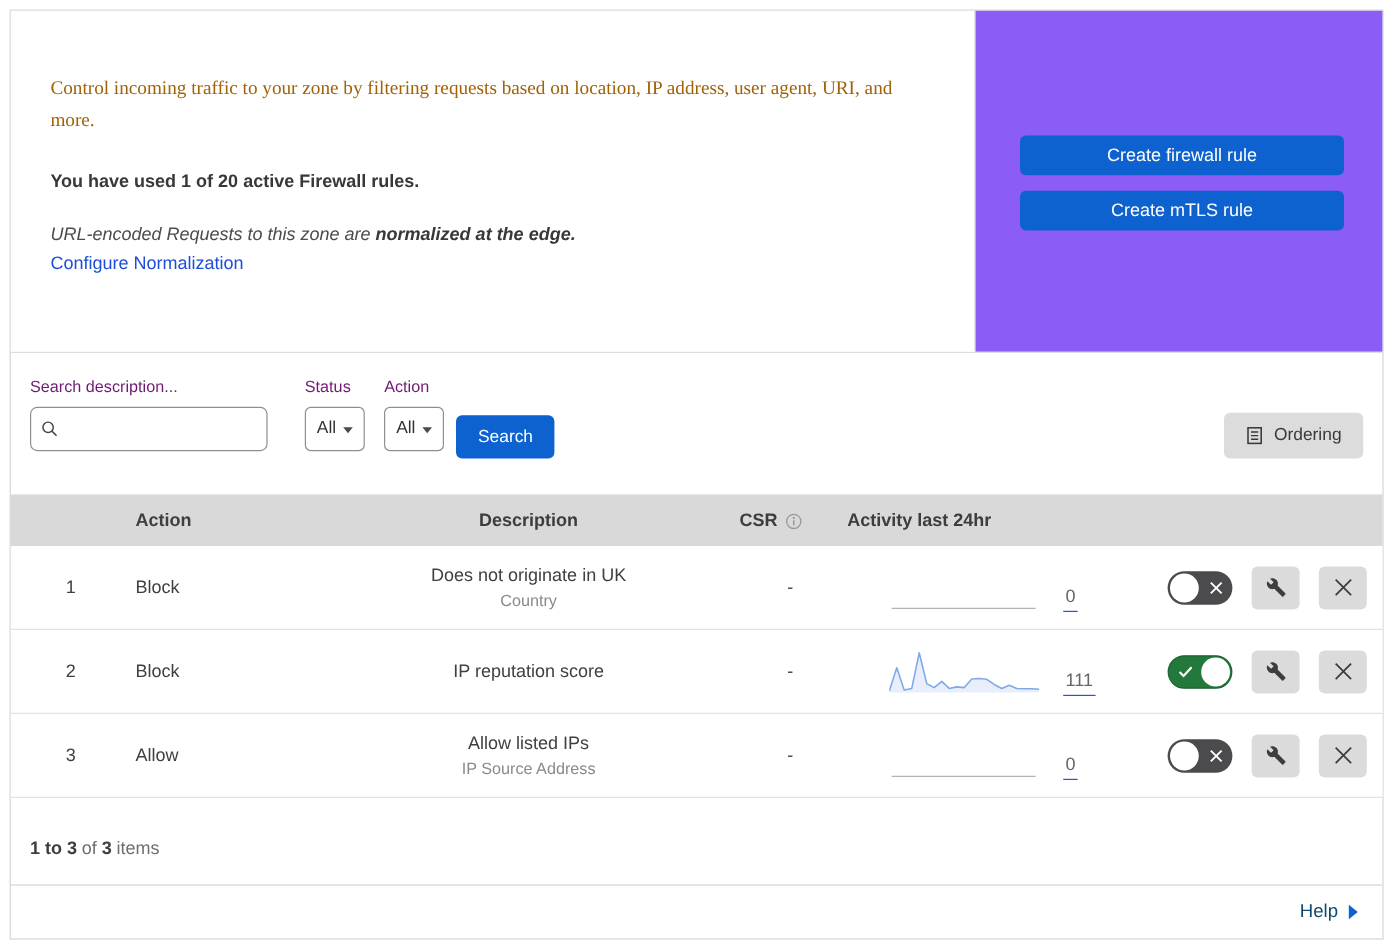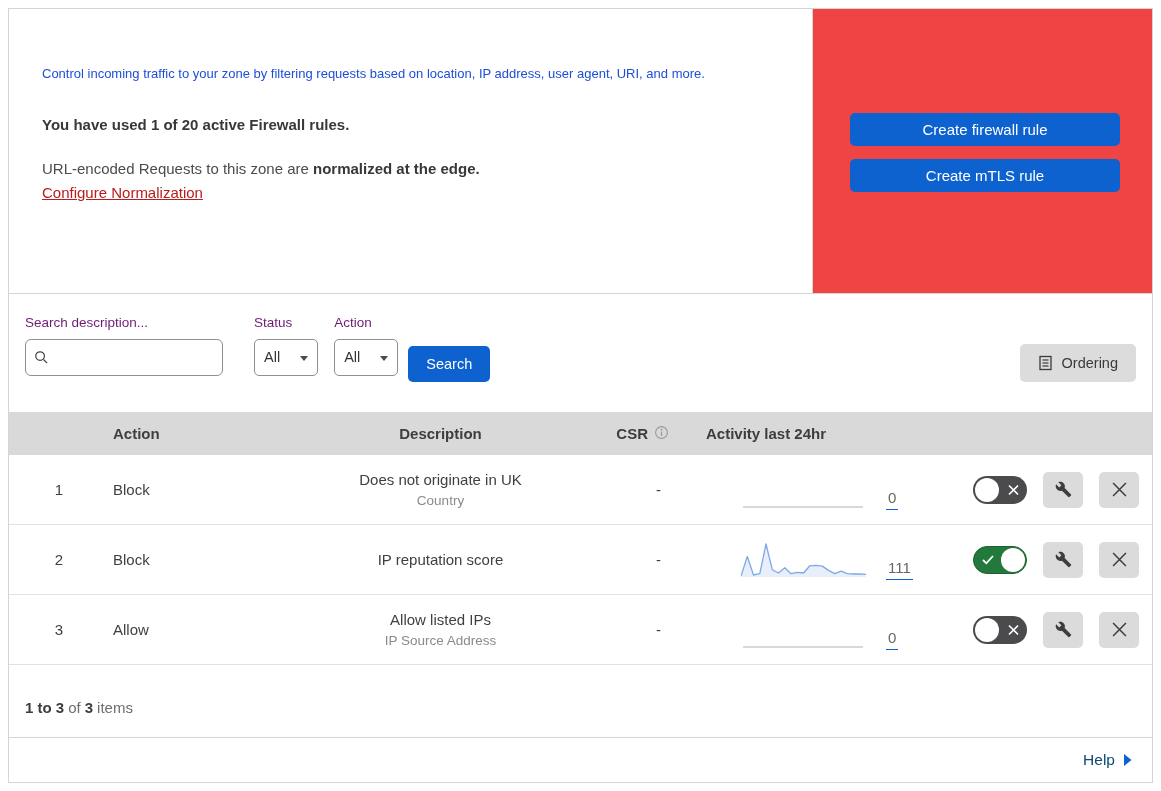--- a/index.html
+++ b/index.html
@@ -5,56 +5,56 @@
   * { box-sizing: border-box; margin: 0; padding: 0; }
   html,body { background:#fff; font-family:"Liberation Sans","DejaVu Sans",sans-serif; }
   .page { width:1161px; height:791px; position:relative; background:#fff; }
   .card { position:absolute; left:8px; top:8px; width:1145px; height:775px;
           border:1px solid #d5d5d5; background:#fff; display:flex; flex-direction:column; }
 
   
   .top-region { height:286px; display:flex; border-bottom:1px solid #d5d5d5; }
   .intro { width:804px; border-right:1px solid #d5d5d5; background:#fff; padding:36px 60px 0 33px; }
   .intro h1 { font-size:20px; font-weight:600; color:#2f2f2f; letter-spacing:.2px; }
-  .intro .desc { margin-top:15px; font-size:13px; line-height:27px; color:#1d4ed8; width:710px; }
+  .intro .desc { margin-top:15px; font-size:16px; line-height:27px; color:#a16207; width:710px;font-family:Liberation Serif, serif; }
   .intro .usage { margin-top:29px; font-size:15px; font-weight:bold; color:#383838; }
-  .intro .norm { margin-top:27px; font-size:15px; color:#4c4c4c; }
+  .intro .norm { margin-top:27px; font-size:15px; color:#4c4c4c;font-style:italic; }
   .intro .norm b { color:#383838; }
-  .intro .norm-link { display:inline-block; margin-top:7px; font-size:15px; color:#b91c1c;
-                      text-decoration:underline; cursor:pointer; }
-  .actions-panel { flex:1; background:#ef4444; padding:104px 0 0 37px; }
+  .intro .norm-link { display:inline-block; margin-top:7px; font-size:15px; color:#1d4ed8;
+                      cursor:pointer; }
+  .actions-panel { flex:1; background:#8b5cf6; padding:104px 0 0 37px; }
   .btn-primary { display:block; width:270px; height:33px; margin-bottom:13px; border:none;
                  border-radius:5px; background:#0d62cf; color:#fff; font-size:15px;
                  font-family:inherit; cursor:pointer; text-align:center; line-height:33px; }
 
   
   .filter-bar { height:118px; display:flex; align-items:flex-start; padding:21px 16px 0 16px; }
   .fgroup { display:flex; flex-direction:column; }
   .flabel { font-size:13.5px; color:#701a75; margin-bottom:9px; }
   .search-box { width:198px; height:37px; border:1px solid #8f8f8f; border-radius:6px;
                 display:flex; align-items:center; padding:0 8px; background:#fff; }
   .search-box input { border:none; outline:none; flex:1; font-size:14px; margin-left:7px;
                       font-family:inherit; background:transparent; }
   .select { height:37px; border:1px solid #8f8f8f; border-radius:5px; background:#fff;
-            display:flex; align-items:center; justify-content:center; gap:20px;
+            display:flex; align-items:center; justify-content:center; gap:6px;
             font-size:14.5px; color:#333; cursor:pointer; padding:0 9px; }
   .caret { width:0; height:0; border-left:4.5px solid transparent; border-right:4.5px solid transparent;
            border-top:5px solid #4a4a4a; margin-top:2px; }
   .gap15{ margin-left:31px; } .gap16{ margin-left:16px; } .gap10{ margin-left:10px; }
   .btn-search { height:36px; width:82px; margin-top:31px; border:none; border-radius:5px;
                 background:#0d62cf; color:#fff; font-size:14.5px; font-family:inherit; cursor:pointer; }
   .filter-spacer { flex:1; }
   .btn-ordering { height:38px; padding:0 18px; margin-top:29px; border:none; border-radius:5px;
                   background:#dcdcdc; color:#3a3a3a; font-size:14.5px; font-family:inherit;
                   display:flex; align-items:center; gap:9px; cursor:pointer; }
 
   
   .thead, .trow { display:grid; grid-template-columns:100px 177px 305px 100px 253px 1fr; align-items:center; }
   .thead { height:44px; background:#d9d9d9; font-size:15px; font-weight:bold; color:#3d3d3d; }
-  .th-csr { justify-self:end; padding-right:22px; display:flex; align-items:flex-start; gap:6px; }
+  .th-csr { justify-self:end; padding-right:22px; display:flex; align-items:flex-end; gap:6px; }
   .trow { height:70px; border-bottom:1px solid #e2e2e2; background:#fff; }
   .c-priority { text-align:center; font-size:15px; color:#3f3f3f; }
   .c-action { font-size:15px; color:#3f3f3f; padding-left:4px; }
   .c-desc { padding-left:4px;text-align:center; }
   .desc-main { font-size:15px; color:#3f3f3f; }
   .desc-sub { font-size:13.5px; color:#8a8a8a; margin-top:5px; }
   .c-csr { justify-self:end; padding-right:30px; font-size:15px; color:#3f3f3f; }
   .c-activity { display:flex; align-items:flex-end; padding-left:50px; }
   .sparkline { display:block; }
   .activity-value { font-size:15px; color:#666; border-bottom:1px solid #0d62cf;

